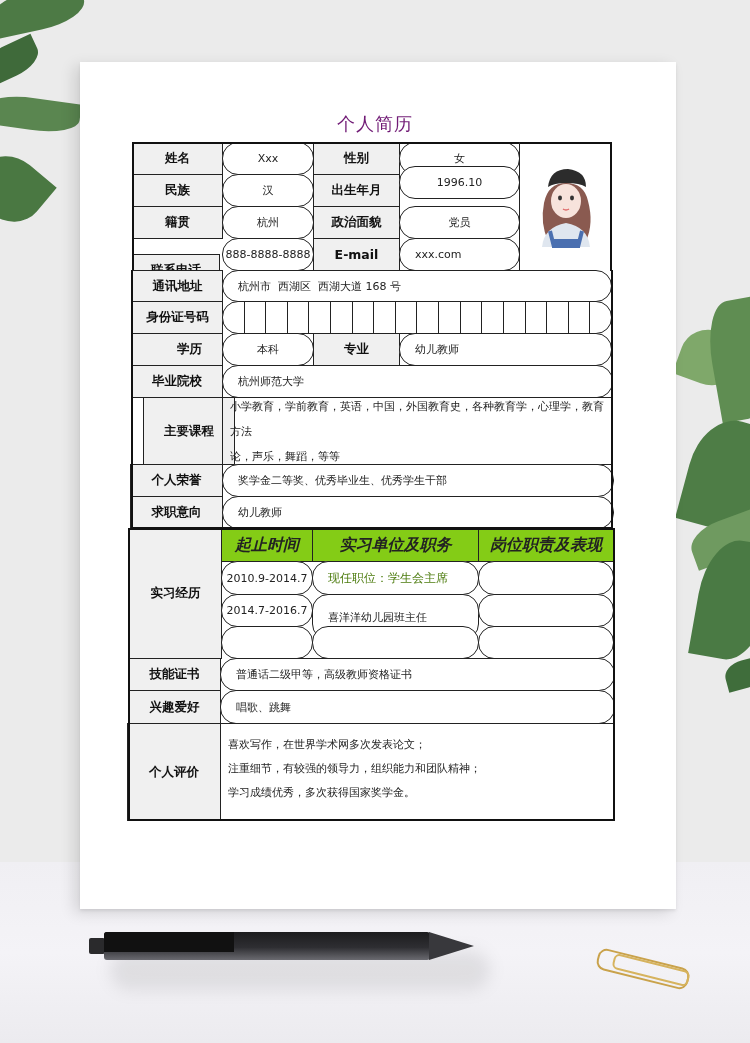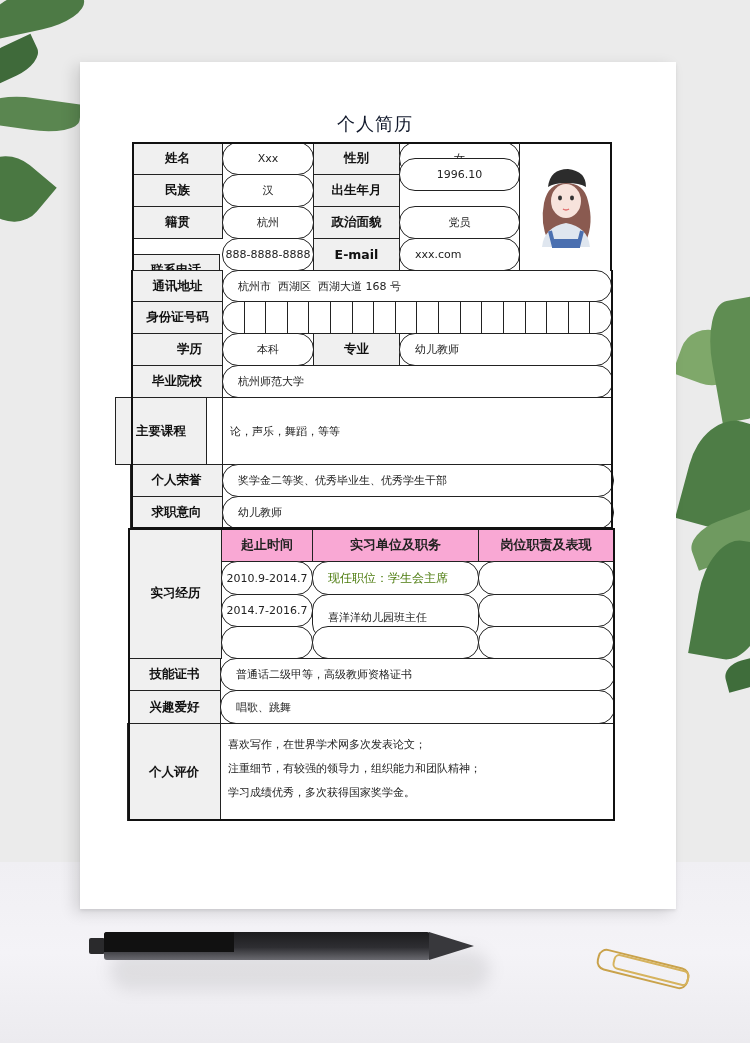--- a/index.html
+++ b/index.html
@@ -4,28 +4,28 @@
 <style>
   html,body{margin:0;padding:0;}
   body{width:750px;height:1043px;position:relative;overflow:hidden;
        background:linear-gradient(180deg,#ececec 0%,#eeeeee 80%,#e9e9ee 84%,#f1f0f4 100%);
        font-family:"DejaVu Sans","Liberation Sans",sans-serif;}
   .wall{position:absolute;left:0;top:0;width:750px;height:862px;background:#ebebeb;}
   .desk{position:absolute;left:0;top:862px;width:750px;height:181px;
         background:linear-gradient(180deg,#f0eff3 0%,#f4f3f7 50%,#ecebef 100%);}
   .paper{position:absolute;left:80px;top:62px;width:596px;height:847px;background:#fff;
          box-shadow:-6px 4px 14px rgba(0,0,0,0.12),0 2px 3px rgba(0,0,0,0.08);}
-  .title{position:absolute;left:0;top:112px;width:750px;text-align:center;font-size:18px;color:#0f172a;letter-spacing:1px;}
+  .title{position:absolute;left:0;top:112px;width:750px;text-align:center;font-size:18px;color:#701a75;letter-spacing:1px;}
   .cell{position:absolute;box-sizing:border-box;border:1px solid #222;display:flex;align-items:center;
         font-size:11px;color:#222;overflow:hidden;}
   .lbl{background:#f0f0f0;justify-content:center;font-weight:bold;font-size:12.5px;color:#111;}
   .val{background:#fff;justify-content:center;border-radius:16px;}
   .left{justify-content:flex-start;padding-left:15px;}
   .multi{flex-direction:column;align-items:flex-start;justify-content:center;padding-left:7px;line-height:25px;}
-  .hdr{background:#f9a8d4;justify-content:center;font-weight:bold;font-size:13px;}
+  .hdr{background:#84cc16;justify-content:center;font-weight:bold;font-size:16px;font-style:italic;}
   .serif{font-family:"DejaVu Serif","Liberation Serif",serif;color:#4d7c0f;font-size:12px;}
   .outer{position:absolute;box-sizing:border-box;border:2px solid #111;pointer-events:none;}
   .photo{position:absolute;left:520px;top:143px;width:91px;height:126px;background:#fff;}
   .idcells{display:flex;height:100%;width:100%;}
   .idcells span{flex:1;border-right:1px solid #222;}
   .idcells span:last-child{border-right:none;}
   .leaf{position:absolute;border-radius:50% 0 50% 0;}
 </style>
 </head>
 <body>
@@ -54,21 +54,21 @@
 <div class="title">个人简历</div>
 
 <div class="cell lbl" style="left:132px;top:142px;width:91px;height:33px;">姓名</div>
 <div class="cell val" style="left:222px;top:142px;width:92px;height:33px;">Xxx</div>
 <div class="cell lbl" style="left:313px;top:142px;width:87px;height:33px;">性别</div>
 <div class="cell val" style="left:399px;top:142px;width:121px;height:33px;">女</div>
 
 <div class="cell lbl" style="left:132px;top:174px;width:91px;height:33px;">民族</div>
 <div class="cell val" style="left:222px;top:174px;width:92px;height:33px;">汉</div>
 <div class="cell lbl" style="left:313px;top:174px;width:87px;height:33px;">出生年月</div>
-<div class="cell val" style="left:399px;top:158px;width:121px;height:33px;">1996.10</div>
+<div class="cell val" style="left:399px;top:166px;width:121px;height:33px;">1996.10</div>
 
 <div class="cell lbl" style="left:132px;top:206px;width:91px;height:33px;">籍贯</div>
 <div class="cell val" style="left:222px;top:206px;width:92px;height:33px;">杭州</div>
 <div class="cell lbl" style="left:313px;top:206px;width:87px;height:33px;">政治面貌</div>
 <div class="cell val" style="left:399px;top:206px;width:121px;height:33px;">党员</div>
 
 <div class="cell lbl" style="left:132px;top:254px;width:88px;height:33px;">联系电话</div>
 <div class="cell val" style="left:222px;top:238px;width:92px;height:33px;">888-8888-8888</div>
 <div class="cell lbl" style="left:313px;top:238px;width:87px;height:33px;">E-mail</div>
 <div class="cell val left" style="left:399px;top:238px;width:121px;height:33px;">xxx.com</div>
@@ -117,22 +117,23 @@
 </div>
 
 <div class="cell lbl" style="left:132px;top:333px;width:91px;height:33px;padding-left:24px;">学历</div>
 <div class="cell val" style="left:222px;top:333px;width:92px;height:33px;">本科</div>
 <div class="cell lbl" style="left:313px;top:333px;width:87px;height:33px;">专业</div>
 <div class="cell val left" style="left:399px;top:333px;width:213px;height:33px;">幼儿教师</div>
 
 <div class="cell lbl" style="left:131px;top:365px;width:92px;height:33px;">毕业院校</div>
 <div class="cell val left" style="left:222px;top:365px;width:391px;height:33px;">杭州师范大学</div>
 
-<div class="cell lbl" style="left:115px;top:397px;width:92px;height:68px;">主要课程</div>
+<div class="cell lbl" style="left:143px;top:397px;width:92px;height:68px;">主要课程</div>
 <div class="cell multi" style="left:222px;top:397px;width:391px;height:68px;">
+  <div>小学教育，学前教育，英语，中国，外国教育史，各种教育学，心理学，教育方法</div>
   <div>论，声乐，舞蹈，等等</div>
 </div>
 
 <div class="cell lbl" style="left:130px;top:464px;width:93px;height:33px;">个人荣誉</div>
 <div class="cell val left" style="left:222px;top:464px;width:392px;height:33px;">奖学金二等奖、优秀毕业生、优秀学生干部</div>
 
 <div class="cell lbl" style="left:130px;top:496px;width:93px;height:33px;">求职意向</div>
 <div class="cell val left" style="left:222px;top:496px;width:392px;height:33px;">幼儿教师</div>
 
 <div class="cell lbl" style="left:129px;top:528px;width:93px;height:131px;">实习经历</div>

